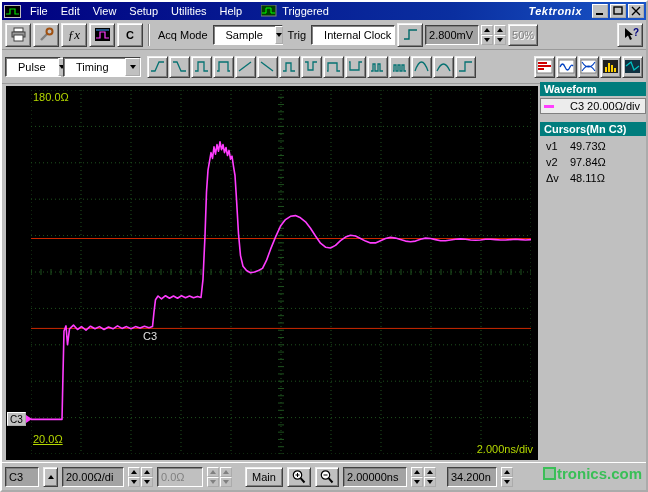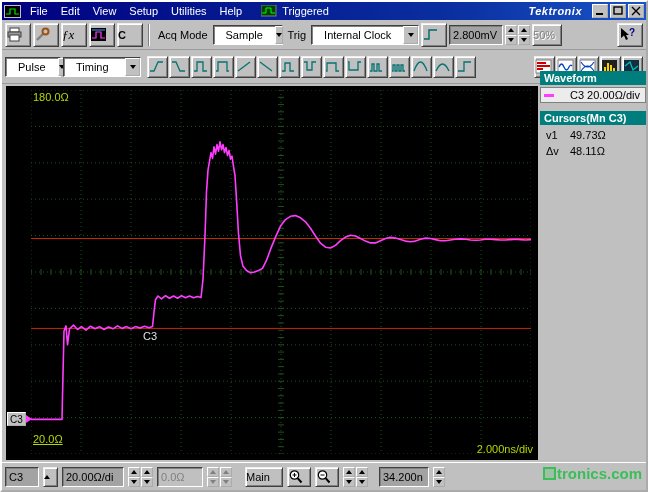--- a/index.html
+++ b/index.html
@@ -30,21 +30,21 @@
   .toolbar {
     position:absolute; left:0; right:0; display:flex; align-items:center;
     gap:2px; padding:2px 3px; background:#c0c0c0;
   }
   .tb1 { top:18px; height:30px; border-bottom:1px solid #9a9a9a; }
   .tb2 { top:48px; height:34px; border-bottom:1px solid #9a9a9a; }
   .btn3d {
     background:#c0c0c0;
     border:1px solid; border-color:#efefef #404040 #404040 #efefef;
     box-shadow:inset 1px 1px 0 #fff, inset -1px -1px 0 #808080;
-    display:inline-flex; align-items:center; flex:none;
+    display:inline-flex; align-items:center; justify-content:center; flex:none;
   }
   .tool-btn { width:26px; height:24px; }
   .icon-btn { width:21px; height:22px; }
   .runstop { height:24px; padding:0 9px; background:#000; color:#00dd22; font-weight:bold;
     box-shadow:inset 1px 1px 0 #666, inset -1px -1px 0 #000; }
   .lbl { white-space:nowrap; padding:0 3px; flex:none; }
   .combo {
     display:inline-flex; height:20px; background:#fff; align-items:center; flex:none;
     border:1px solid; border-color:#404040 #fff #fff #404040; box-shadow:inset 1px 1px 0 #808080;
   }
@@ -74,21 +74,21 @@
   #scope-svg { position:absolute; left:25px; top:4px; }
   .scale-label { position:absolute; color:#b5d800; font-size:11px; }
   .sl-top { left:27px; top:5px; }
   .sl-bottom { left:27px; bottom:15px;text-decoration:underline; }
   .sl-time { right:5px; bottom:5px; }
   .chan-marker { position:absolute; left:1px; top:326px; display:flex; align-items:center; }
   .chan-box { background:#c0c0c0; border:1px outset #fff; font-size:10px; padding:0 2px; height:14px;
     display:flex; align-items:center; }
   .chan-arrow { width:0; height:0; border-left:6px solid #ff3dff; border-top:4px solid transparent; border-bottom:4px solid transparent; }
   
-  .sidepanel { position:absolute; left:538px; top:69px; width:106px; height:374px; }
+  .sidepanel { position:absolute; left:538px; top:80px; width:106px; height:374px; }
   .panel-header { background:#007d7d; color:#fff; font-weight:bold; height:14px; line-height:14px;
     padding-left:4px; margin-bottom:2px; }
   .cursors-header { margin-top:8px; }
   .wf-entry { background:#ececec; border:1px solid #808080; height:16px; display:flex;
     align-items:center; gap:16px; padding-left:3px; }
   .swatch { width:10px; height:3px; background:#ff3dff; flex:none; }
   .readout { display:flex; height:16px; align-items:center; padding-left:6px; }
   .rlabel { width:24px; }
   
   .statusbar { position:absolute; left:0; right:0; top:460px; height:28px; display:flex;
@@ -167,21 +167,21 @@
     </button>
     <div class="sep"></div>
     <span class="lbl">Acq Mode</span>
     <div class="combo" style="width:70px">
       <span class="val">Sample</span>
       <span class="dd">
           <span class="dd-arrow"></span>
         </span>
     </div>
     <span class="lbl">Trig</span>
-    <div class="combo" style="width:108px">
+    <div class="combo" style="width:84px">
       <span class="val">Internal Clock</span>
       <span class="dd">
           <span class="dd-arrow"></span>
         </span>
     </div>
     <button class="btn3d tool-btn">
       <svg width="17" height="15" viewBox="0 0 17 15">
         <path d="M2,12 L7,12 L7,3 L15,3" fill="none" stroke="#006868" stroke-width="1.4"></path>
       </svg>
     </button>
@@ -493,20 +493,24 @@
     <div class="wf-entry">
       <span class="swatch"></span>
       <span>C3 20.00Ω/div</span>
     </div>
     <div class="panel-header cursors-header">Cursors(Mn C3)</div>
     <div class="readout">
       <span class="rlabel">v1</span>
       <span>49.73Ω</span>
     </div>
     <div class="readout">
+      <span class="rlabel">v2</span>
+      <span>97.84Ω</span>
+    </div>
+    <div class="readout">
       <span class="rlabel">Δv</span>
       <span>48.11Ω</span>
     </div>
   </div>
 
   <div class="statusbar">
     <div class="field" style="width:34px">
       <span>C3</span>
     </div>
     <button class="btn3d" style="width:15px;height:20px">
@@ -566,20 +570,23 @@
         <line x1="6.5" y1="4" x2="6.5" y2="8" stroke="#000"></line>
       </svg>
     </button>
     <button class="btn3d" style="width:24px;height:20px">
       <svg width="16" height="15" viewBox="0 0 16 15">
         <circle cx="6.5" cy="6" r="4.2" fill="#fff" stroke="#000" stroke-width="1.2"></circle>
         <line x1="9.6" y1="9.2" x2="13.5" y2="13.5" stroke="#000" stroke-width="2"></line>
         <line x1="4.5" y1="6" x2="8.5" y2="6" stroke="#000"></line>
       </svg>
     </button>
+    <div class="field" style="width:64px">
+      <span>2.00000ns</span>
+    </div>
     <div class="spingroup">
       <span class="spinpair">
           <span class="spinbtn">
             <span class="up-arrow"></span>
           </span>
           <span class="spinbtn">
             <span class="down-arrow"></span>
           </span>
         </span>
       <span class="spinpair">

